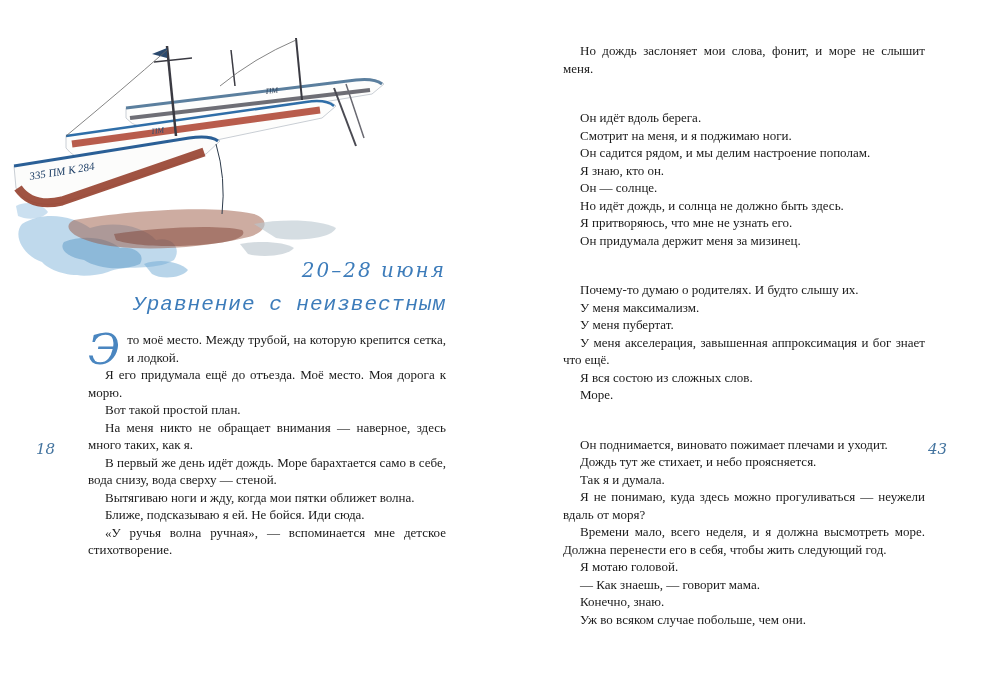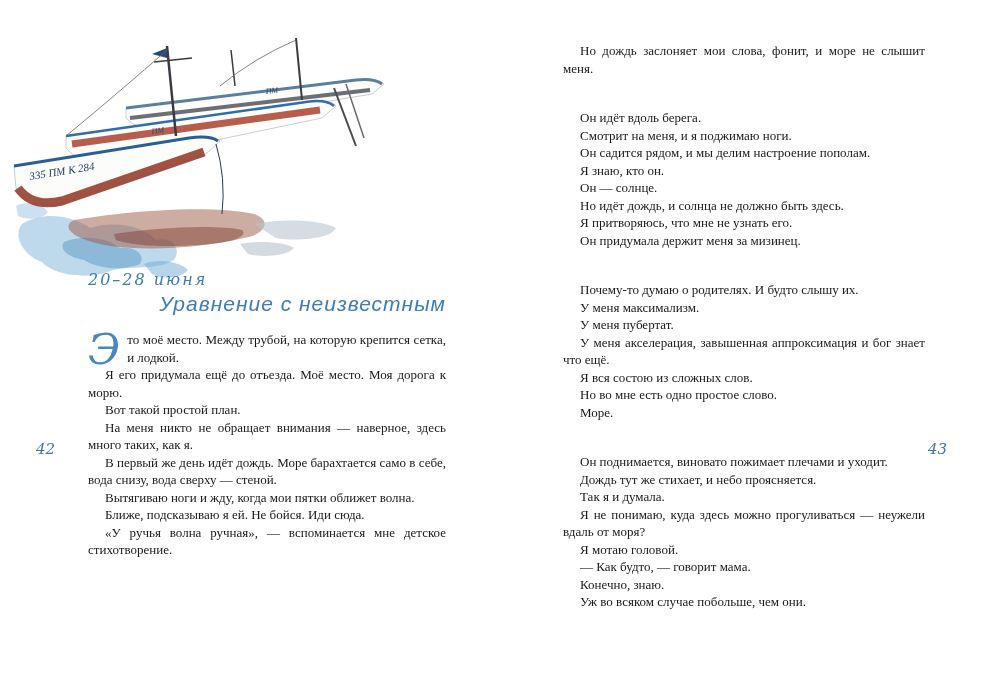--- a/index.html
+++ b/index.html
@@ -9,29 +9,28 @@
   .page { position:absolute; top:0; width:500px; height:486px; }
   .page-left { left:0; }
   .page-right { left:500px; }
 
   .illustration { position:absolute; top:28px; left:4px; width:408px; height:260px; }
 
   .left-text { position:absolute; left:88px; top:258px; width:358px; }
   .right-text { position:absolute; left:63px; top:42px; width:362px; }
 
   .date-heading {
-    text-align:left; color:#3d7cba; font-style:italic;
-    font-size:16px; letter-spacing:2px;
+    text-align:right; color:#3d7cba; font-style:italic;
+    font-size:20px; letter-spacing:2px;
     font-family:"DejaVu Serif", serif;
-    margin-top:12px;
   }
   .chapter-title {
     text-align:right; color:#3d7cba; font-style:italic;
-    font-size:21px; letter-spacing:1px; margin-top:3px;
-    font-family:Liberation Sans, sans-serif;
+    font-size:21px; letter-spacing:1px; margin-top:11px;
+    font-family:Liberation Mono, monospace;
   }
 
   .body-text { margin-top:15px; font-size:13px; line-height:17.5px; }
   .right-text .body-text { margin-top:0; }
 
   .para { text-indent:17px; text-align:justify; }
   .para.no-indent { text-indent:0; }
   .para.space-before { margin-top:32px; }
 
   .drop-cap {
@@ -118,49 +117,49 @@
             <p class="para">Вот такой простой план.</p>
             <p class="para">На меня никто не обращает внимания — наверное, здесь много таких, как я.</p>
             <p class="para">В первый же день идёт дождь. Море барахтается само в себе, вода снизу, вода сверху — стеной.</p>
             <p class="para">Вытягиваю ноги и жду, когда мои пятки оближет волна.</p>
             <p class="para">Ближе, подсказываю я ей. Не бойся. Иди сюда.</p>
             <p class="para">«У ручья волна ручная», — вспоминается мне детское стихотворение.</p>
           </div>
       </div>
     </div>
 
-    <div class="page-number pn-left">42</div>
+    <div class="page-number pn-left">18</div>
   </div>
 
   <div class="page page-right">
     <div class="right-text">
       <div class="body-text">
         <div>
             <p class="para">Но дождь заслоняет мои слова, фонит, и море не слышит меня.</p>
             <p class="para space-before">Он идёт вдоль берега.</p>
             <p class="para">Смотрит на меня, и я поджимаю ноги.</p>
             <p class="para">Он садится рядом, и мы делим настроение пополам.</p>
             <p class="para">Я знаю, кто он.</p>
             <p class="para">Он — солнце.</p>
             <p class="para">Но идёт дождь, и солнца не должно быть здесь.</p>
             <p class="para">Я притворяюсь, что мне не узнать его.</p>
             <p class="para">Он придумала держит меня за мизинец.</p>
             <p class="para space-before">Почему-то думаю о родителях. И будто слышу их.</p>
             <p class="para">У меня максимализм.</p>
             <p class="para">У меня пубертат.</p>
             <p class="para">У меня акселерация, завышенная аппроксимация и бог знает что ещё.</p>
             <p class="para">Я вся состою из сложных слов.</p>
-            <p class="para">Но во мне есть одно простое слово.</p>
             <p class="para">Море.</p>
             <p class="para space-before">Он поднимается, виновато пожимает плечами и уходит.</p>
             <p class="para">Дождь тут же стихает, и небо проясняется.</p>
             <p class="para">Так я и думала.</p>
             <p class="para">Я не понимаю, куда здесь можно прогуливаться — неужели вдаль от моря?</p>
+            <p class="para">Времени мало, всего неделя, и я должна высмотреть море. Должна перенести его в себя, чтобы жить следующий год.</p>
             <p class="para">Я мотаю головой.</p>
-            <p class="para">— Как будто, — говорит мама.</p>
+            <p class="para">— Как знаешь, — говорит мама.</p>
             <p class="para">Конечно, знаю.</p>
             <p class="para">Уж во всяком случае побольше, чем они.</p>
           </div>
       </div>
     </div>
     <div class="page-number pn-right">43</div>
   </div>
 
 </div>
 

